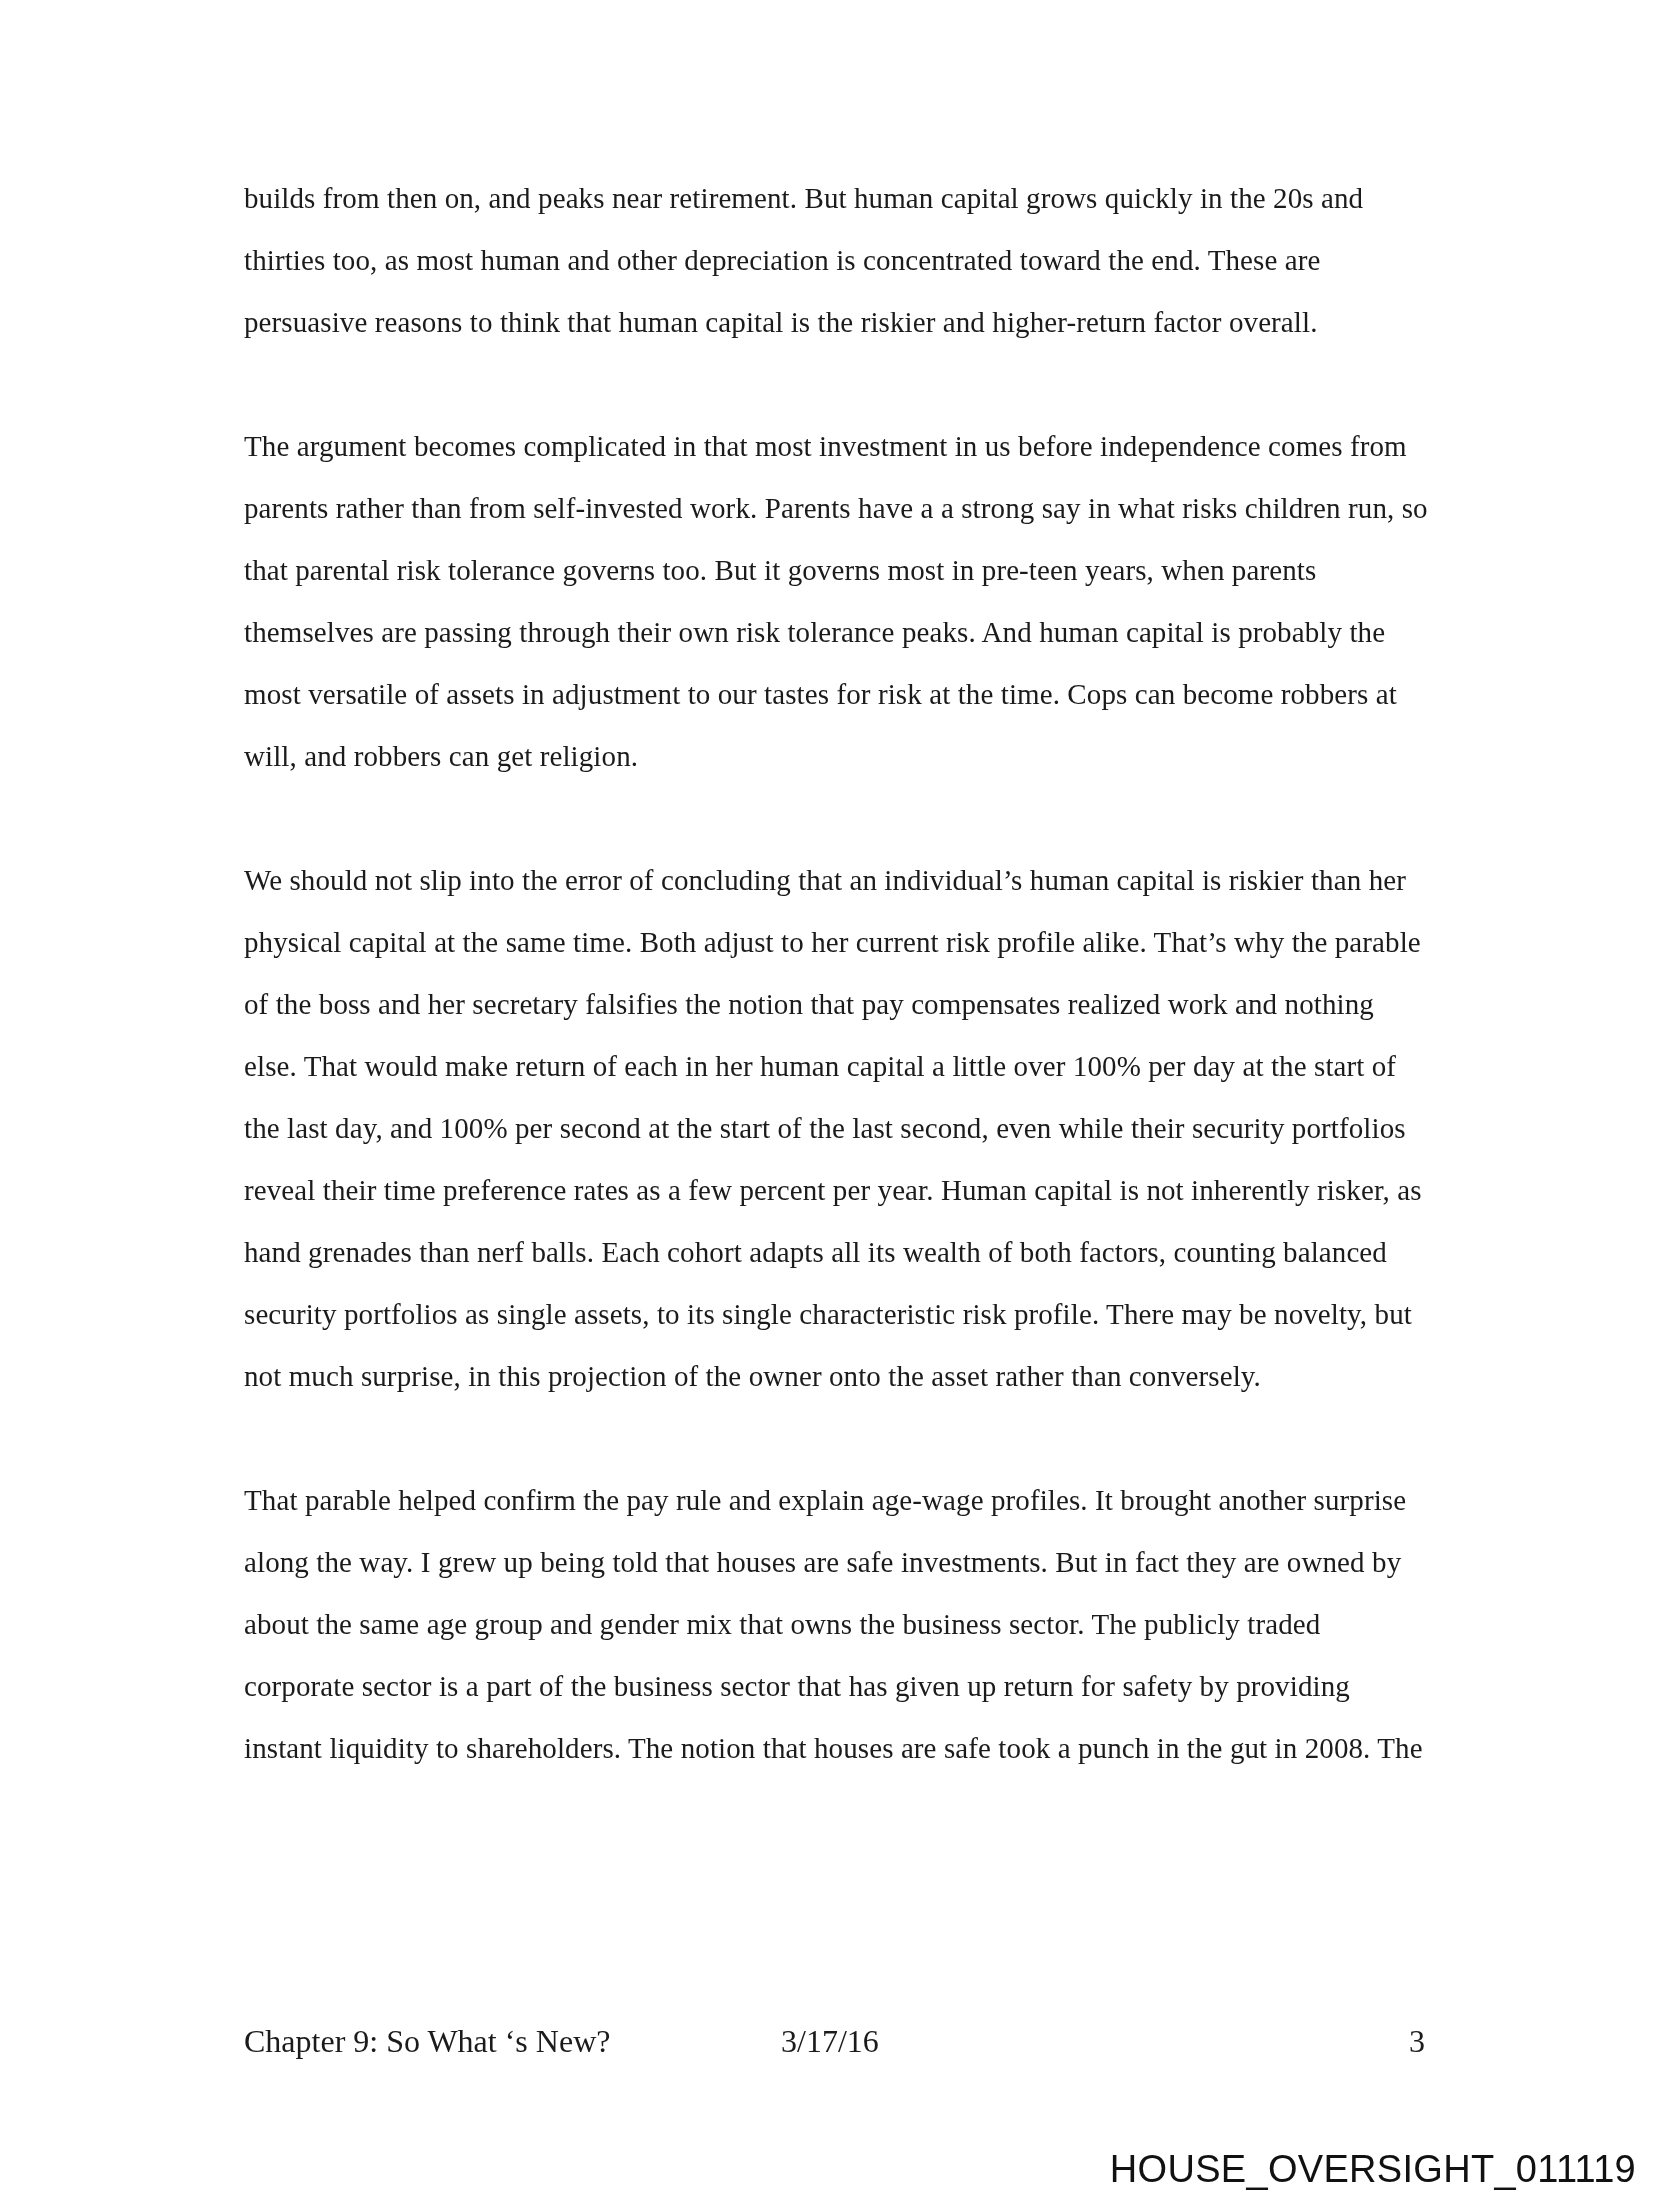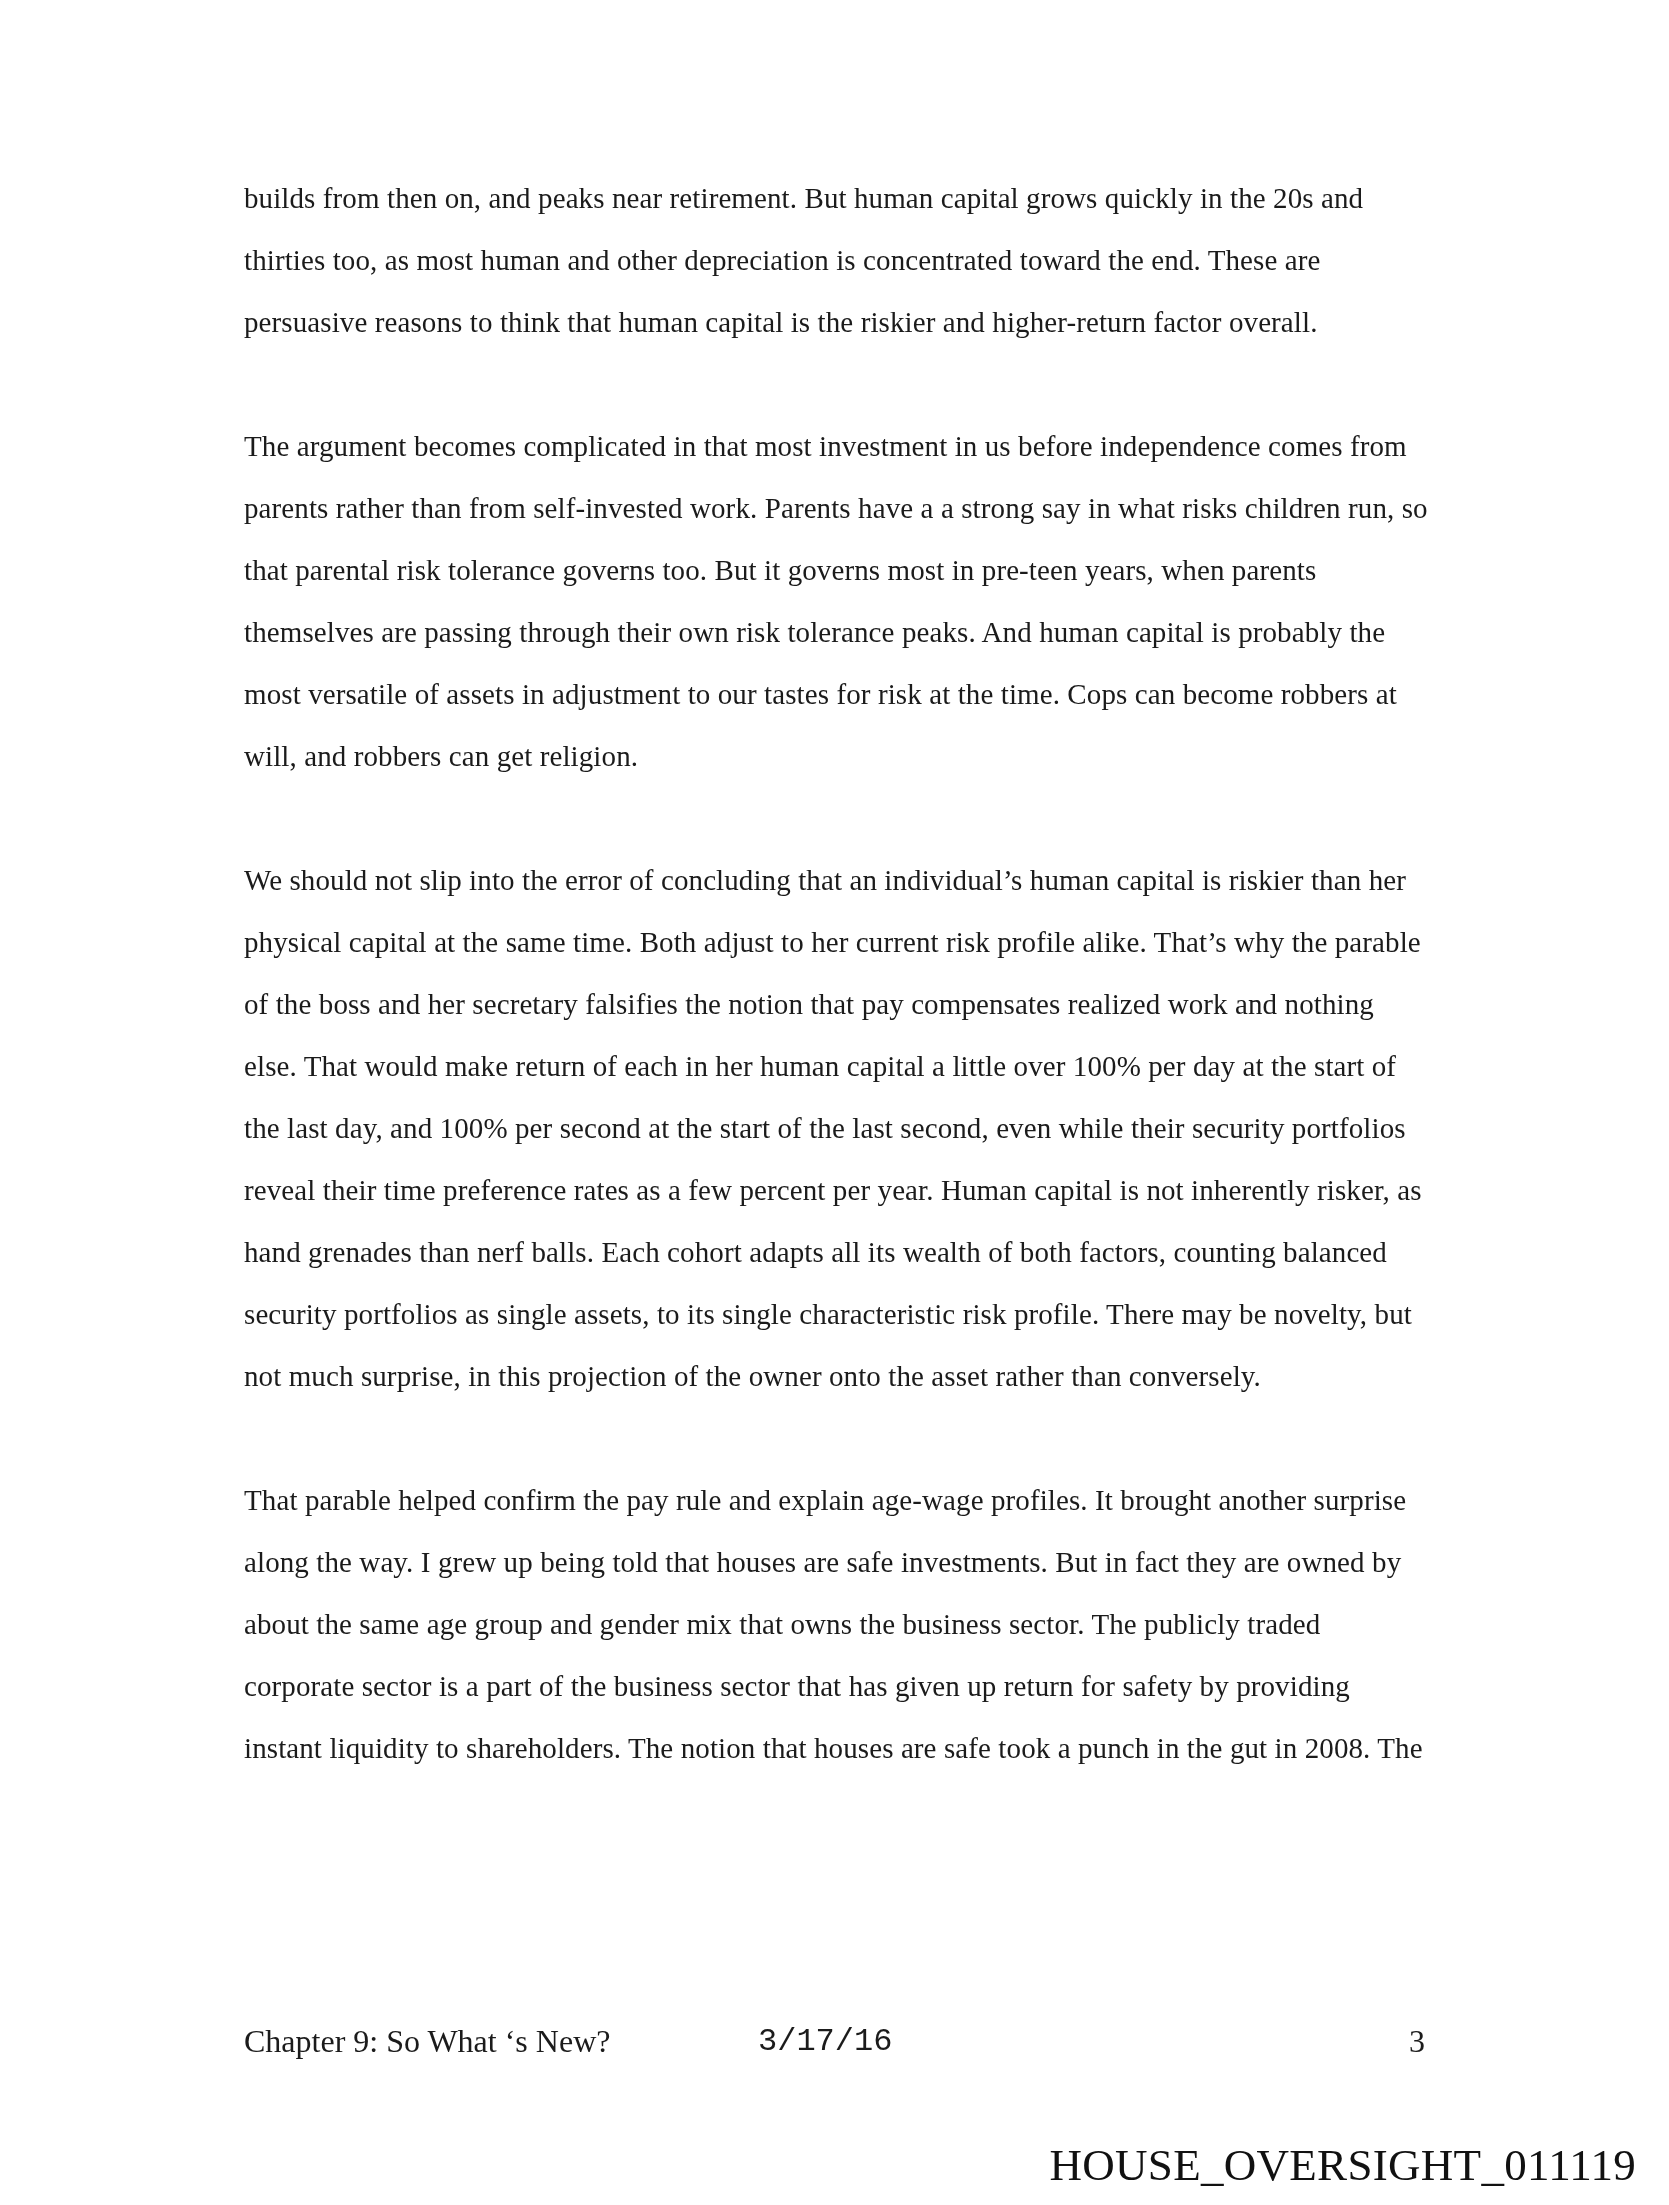--- a/index.html
+++ b/index.html
@@ -38,32 +38,31 @@
     font-size: 32px;
     color: #1b1b1b;
     display: flex;
     align-items: baseline;
   }
   .footer .footer-left {
     flex: 0 0 auto;
   }
   .footer .footer-center {
     position: absolute;
-    left: 514px;
-    font-family: Liberation Mono, monospace;
+    left: 537px;
   }
   .footer .footer-right {
     margin-left: auto;
   }
   .stamp {
     position: absolute;
     right: 33px;
     bottom: 14.4px;
-    font-family: Liberation Serif, serif;
-    font-size: 45px;
+    font-family: Liberation Sans, sans-serif;
+    font-size: 38px;
     color: #111111;
     letter-spacing: 0.3px;
     white-space: nowrap;
   }
 </style>
 </head>
 <body>
 
 <div class="page">
 

